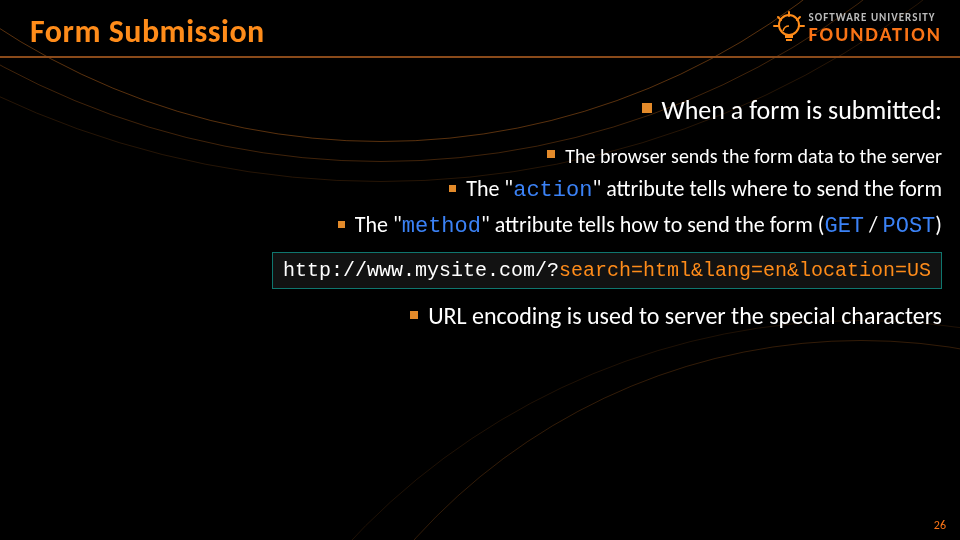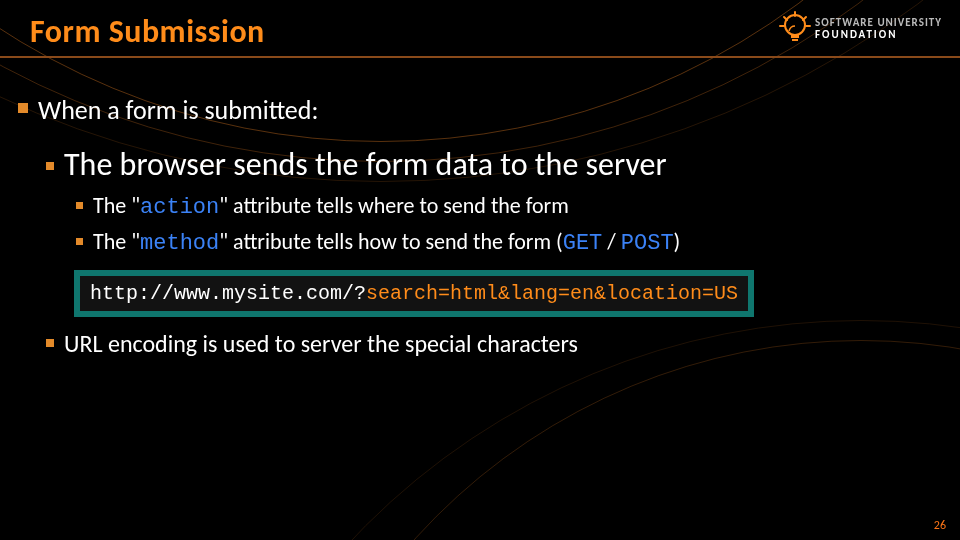--- a/index.html
+++ b/index.html
@@ -47,44 +47,45 @@
   .logo .bulb{
     width:40px;height:40px;flex:0 0 40px;
   }
   .logo .txt{
     line-height:1;
     font-size:11px;
     letter-spacing:1px;
     font-weight:600;
   }
   .logo .txt .l1{color:#bbb}
-  .logo .txt .l2{font-size:11px;color:#ffffff;font-weight:700;letter-spacing:2px;margin-top:1px}
+  .logo .txt .l2{font-size:20px;color:#f97316;font-weight:700;letter-spacing:2px;margin-top:1px}
 
   .content{
     position:absolute;
     left:18px;top:92px;right:18px;
     font-size:26px;
     line-height:1.45;
+    text-align:right;
   }
   .lvl1{margin:0 0 6px 0}
-  .lvl2{margin:12px 0 2px 28px;font-size:32px}
+  .lvl2{margin:12px 0 2px 28px;font-size:20px}
   .lvl3{margin:2px 0 2px 58px;font-size:22px}
   .lvl2b{margin:4px 0 2px 28px;font-size:24px}
 
   .sq{display:inline-block;vertical-align:6px;margin-right:10px;background:#e38a2a}
   .lvl1 .sq{width:10px;height:10px}
   .lvl2 .sq,.lvl2b .sq{width:8px;height:8px;vertical-align:5px}
   .lvl3 .sq{width:7px;height:7px;vertical-align:4px}
 
   .mono{font-family:"Consolas","Courier New",monospace}
   .hl{color:#3b82f6;font-weight:400}
 
   .codebox{
     display:inline-block;
-    border:6px solid #0f766e;
+    border:1px solid #0f766e;
     background:rgba(30,30,30,.6);
     padding:3px 10px 3px 10px;
     margin:8px 0 6px 56px;
     font-family:"Consolas","Courier New",monospace;
     font-size:20px;
   }
   .codebox .plain{color:#fff}
   .codebox .accent{color:#ff8c1a}
 
   .pagenum{

